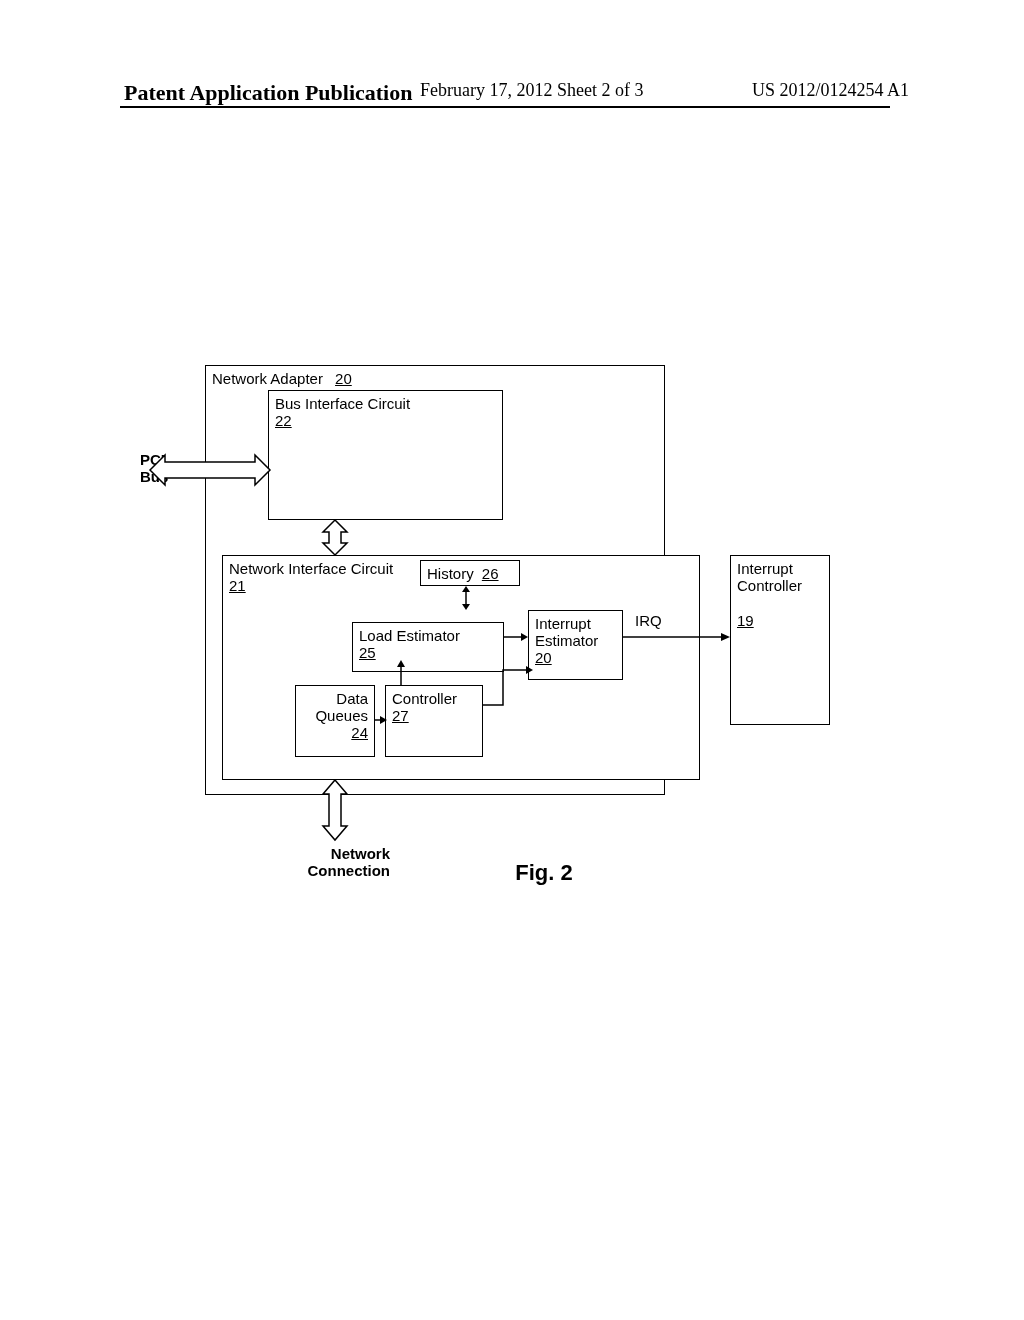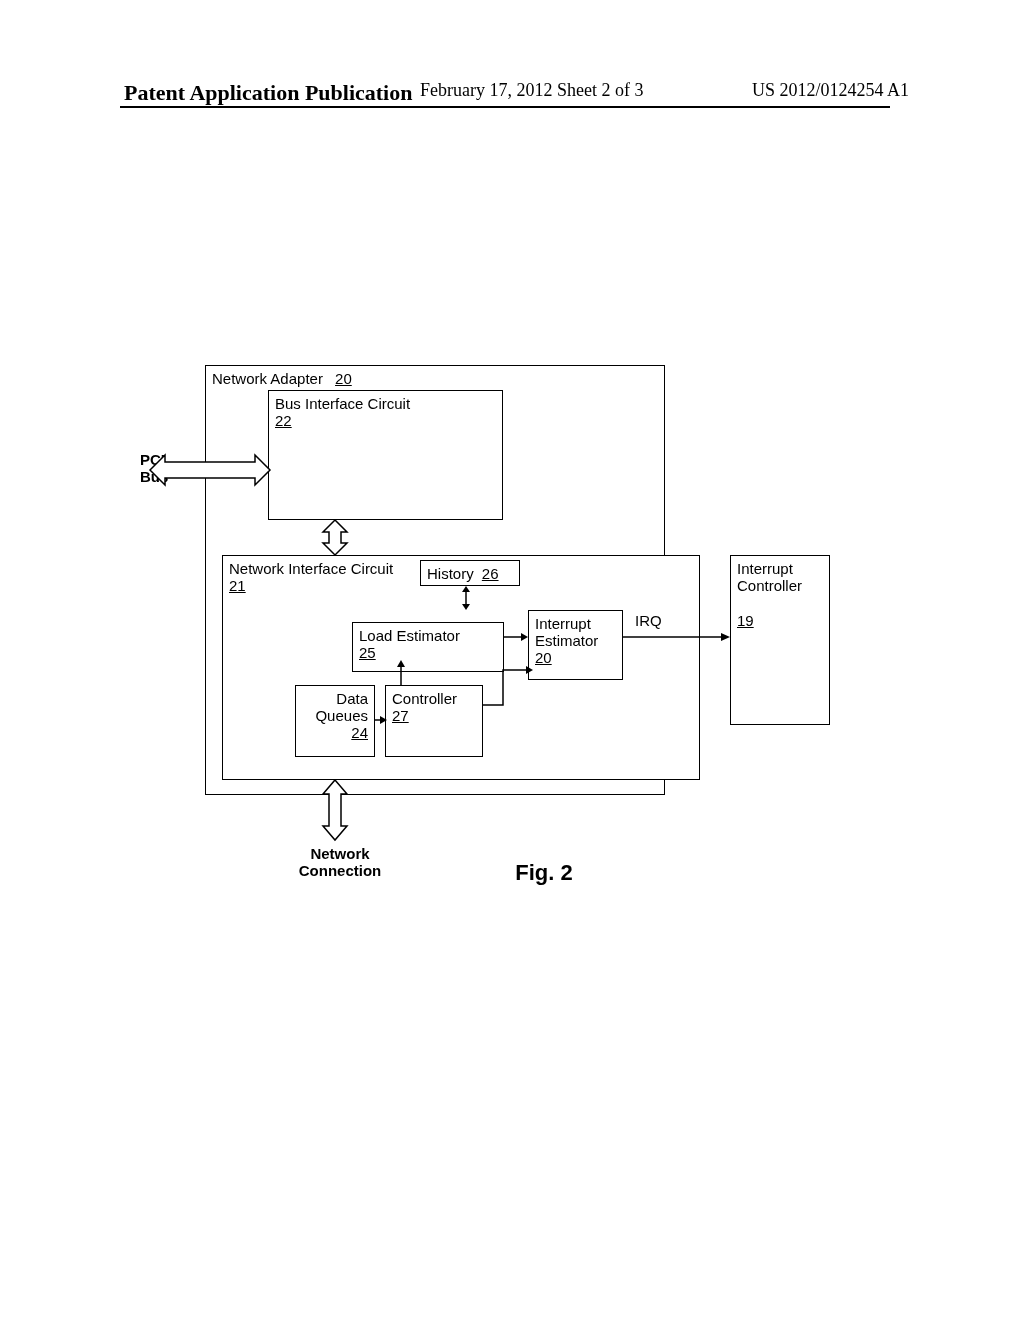--- a/index.html
+++ b/index.html
@@ -150,21 +150,21 @@
 
   <div class="box" style="left:540px; top:185px; width:100px; height:170px;">
     <div>Interrupt</div>
     <div>Controller</div>
     <div style="height:18px;"></div>
     <div class="underline">19</div>
   </div>
 
   <div class="label" style="left:445px; top:242px;">IRQ</div>
 
-  <div class="net-conn" style="left:100px; top:475px; width:100px;">
+  <div class="net-conn" style="left:100px; top:475px; width:100px;text-align:right;">
     <div>Network</div>
     <div>Connection</div>
   </div>
 
   <svg style="left:-40px; top:85px;" width="120" height="40">
     <polygon points="0,15 15,0 15,7 105,7 105,0 120,15 105,30 105,23 15,23 15,30" fill="#fff" stroke="#000" stroke-width="1.5"></polygon>
   </svg>
 
   <svg style="left:125px; top:150px;" width="40" height="35">
     <polygon points="20,0 32,12 26,12 26,23 32,23 20,35 8,23 14,23 14,12 8,12" fill="#fff" stroke="#000" stroke-width="1.5"></polygon>

